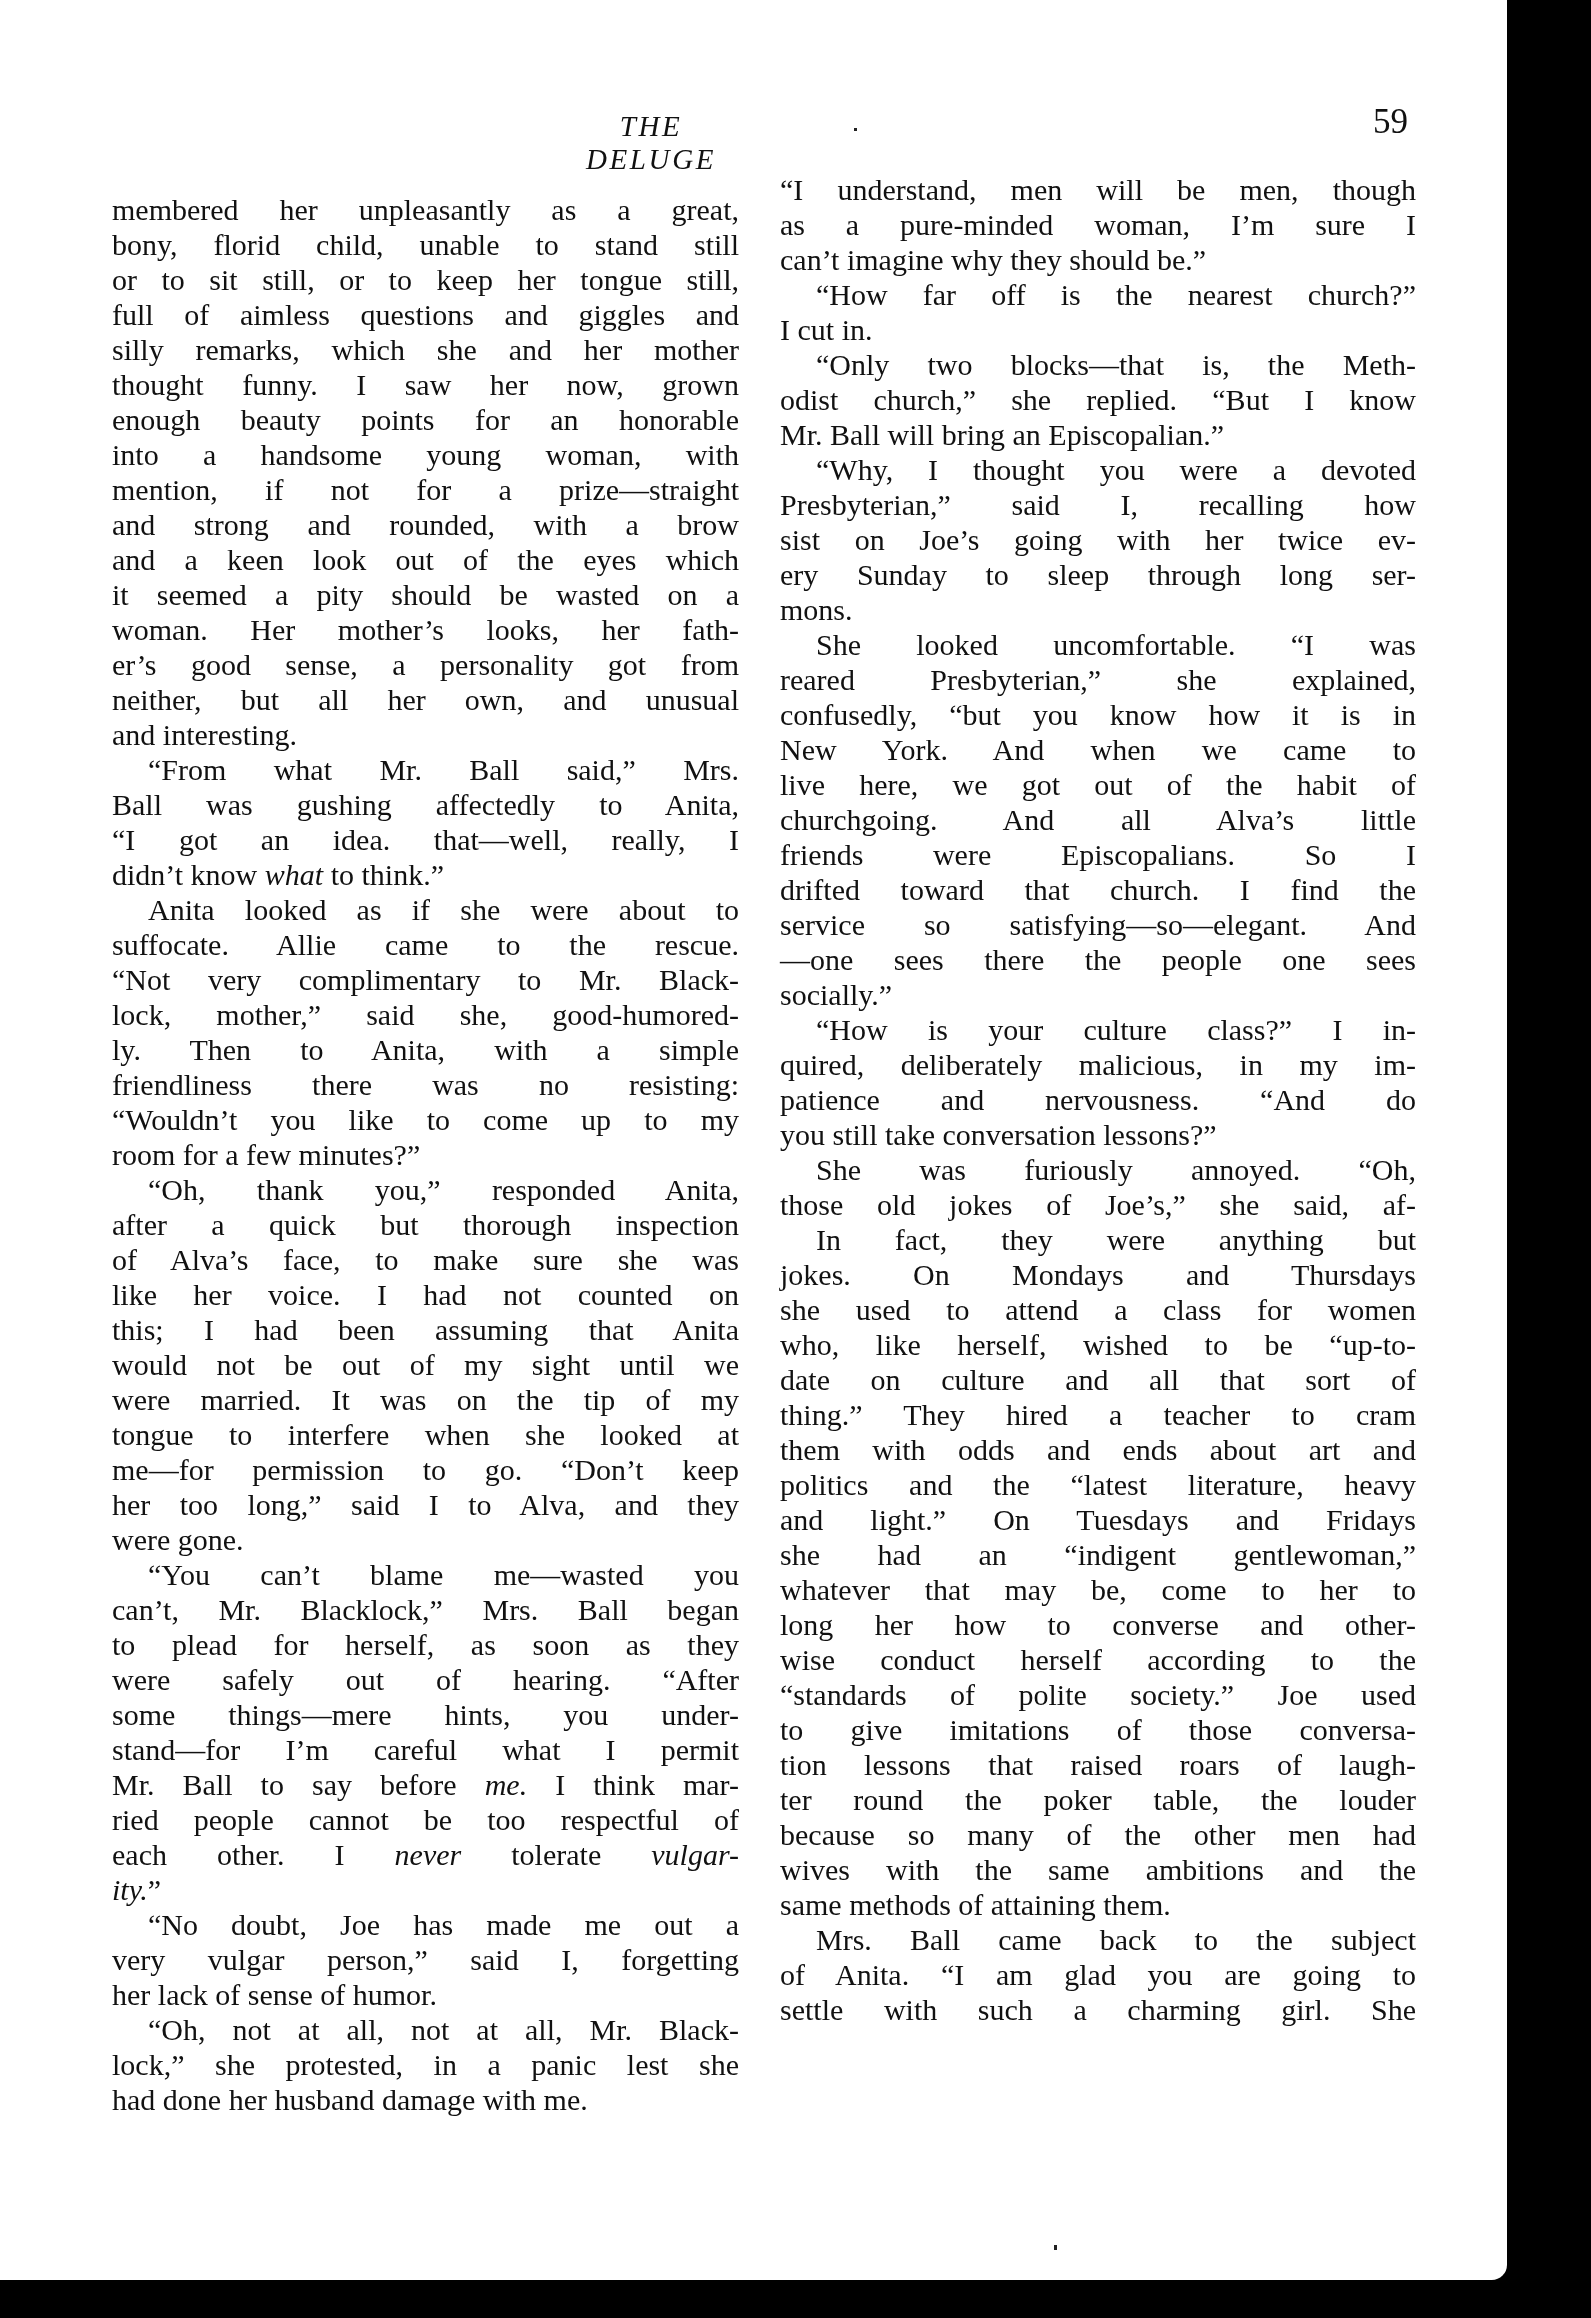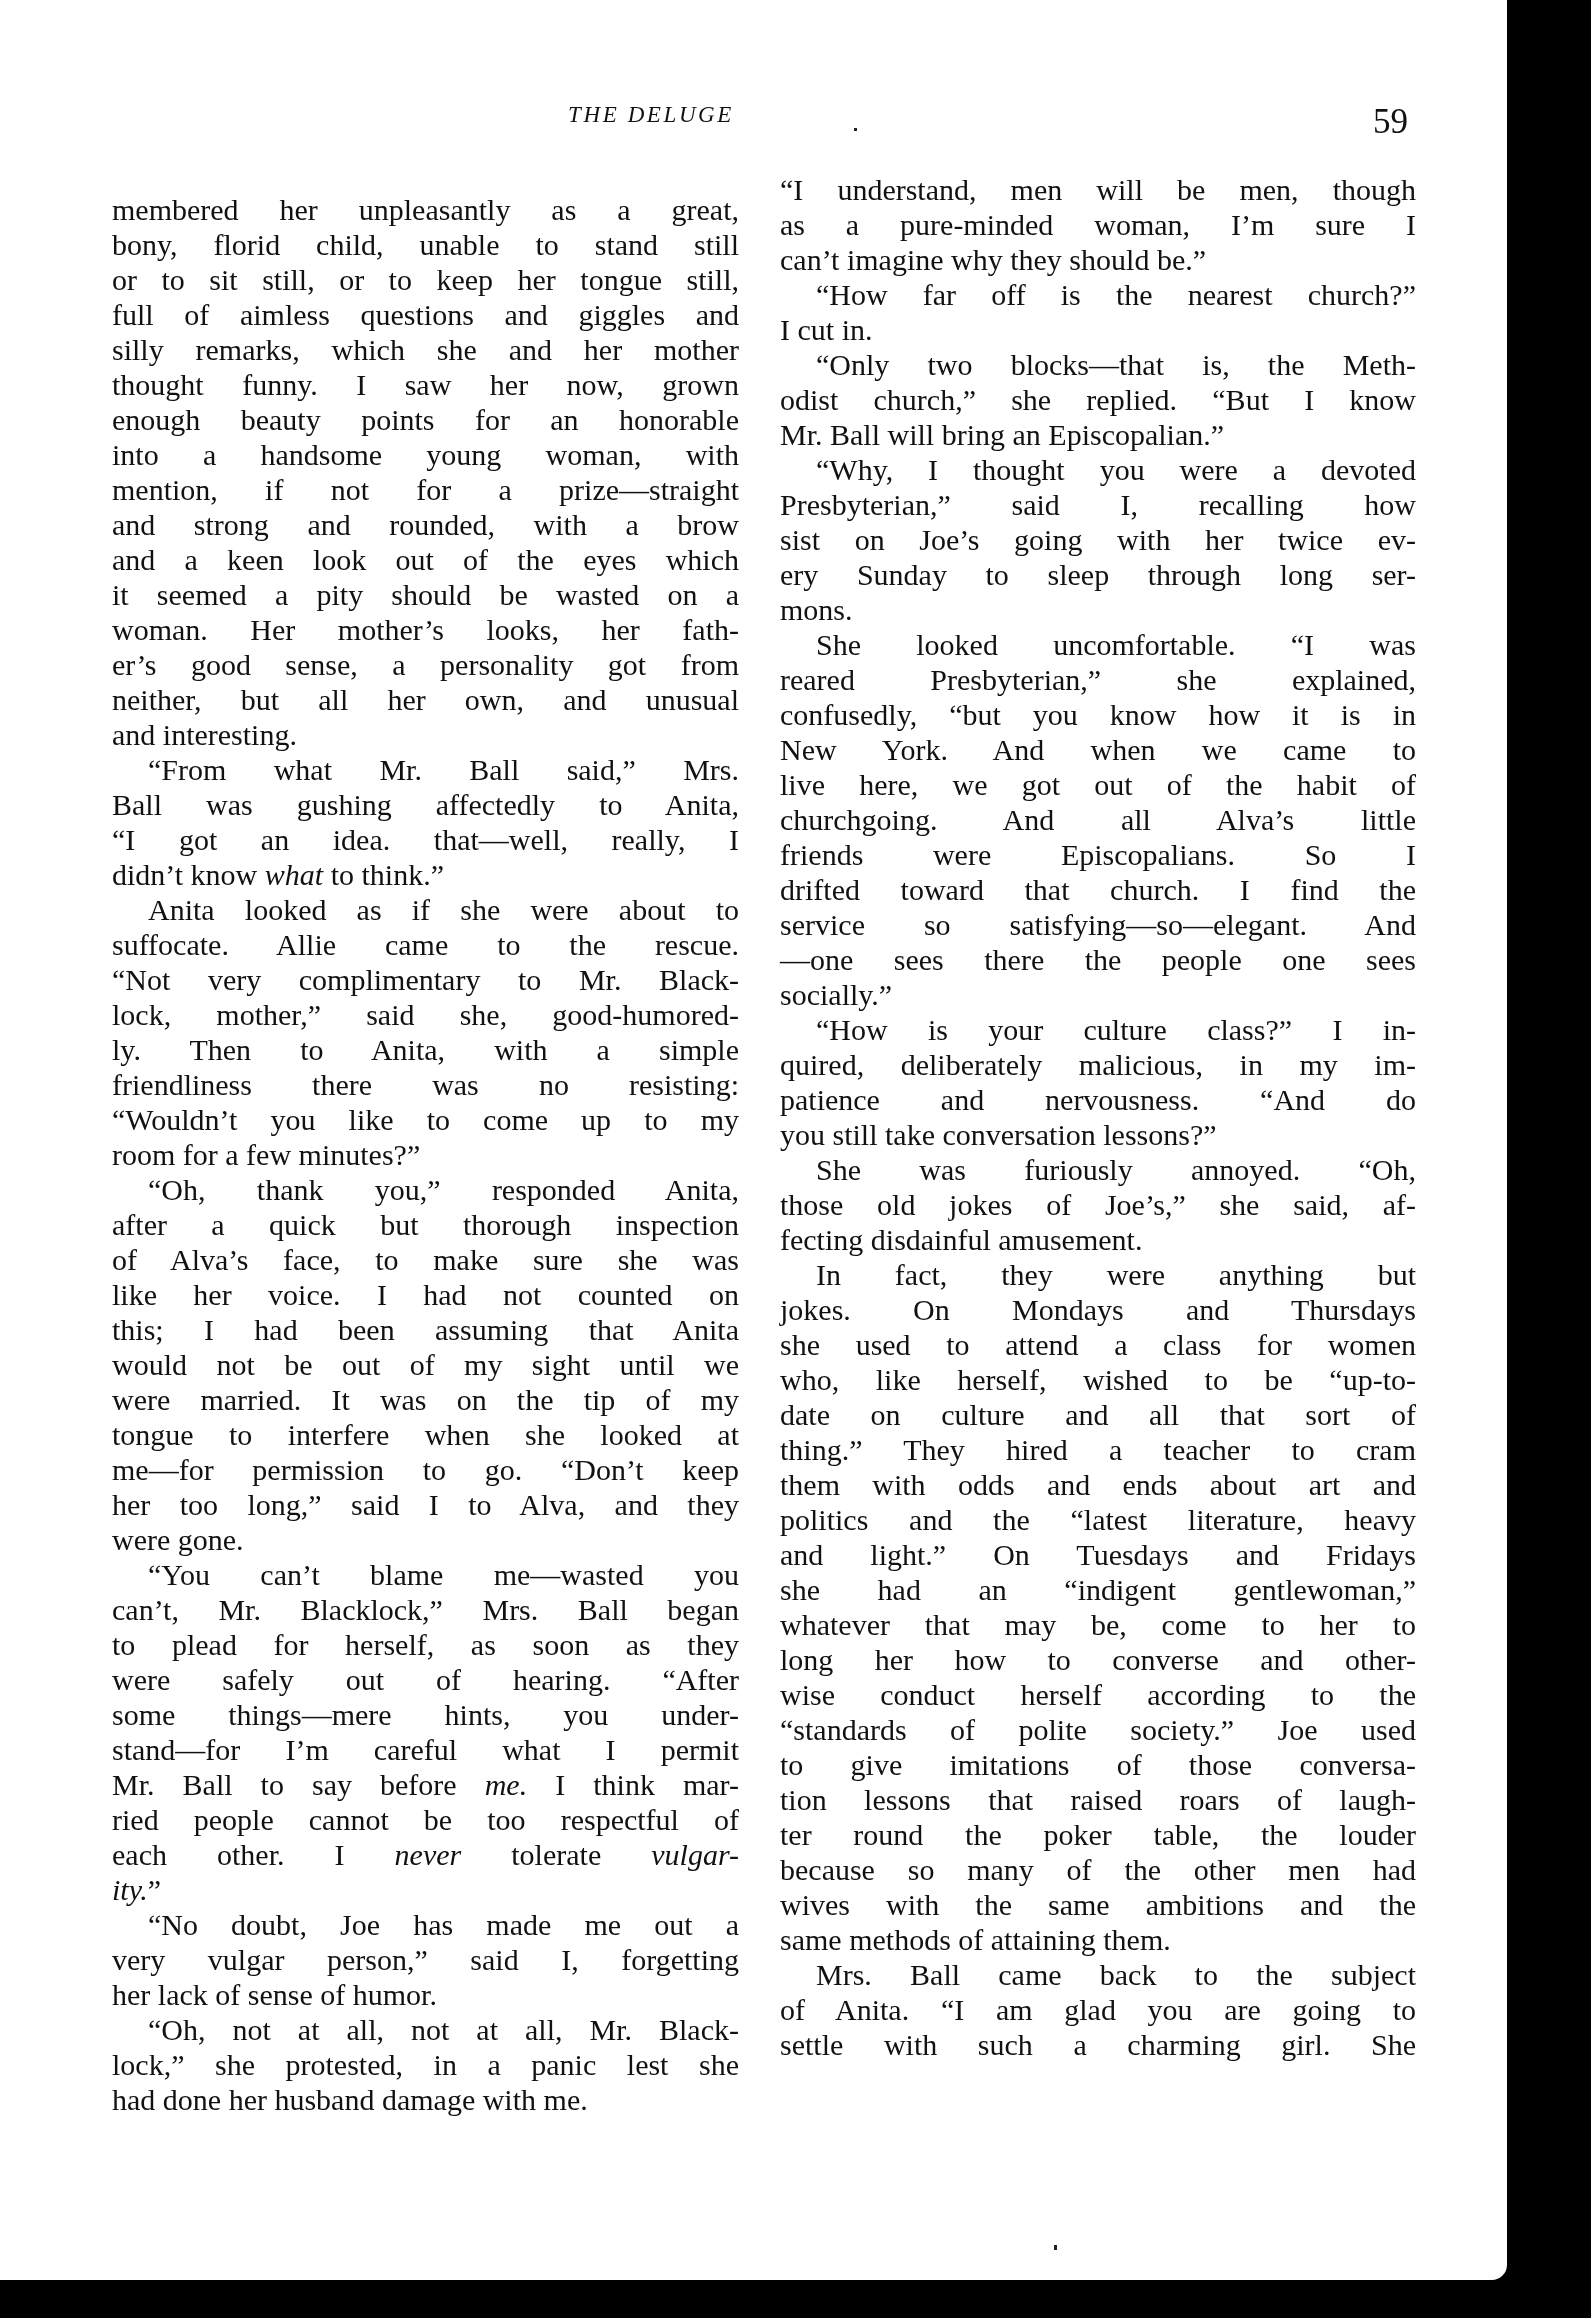--- a/index.html
+++ b/index.html
@@ -10,22 +10,22 @@
   .page {
     position: absolute; left: 0; top: 0;
     width: 1507px; height: 2280px; background: #fff;
     border-bottom-right-radius: 15.3px;
   }
   .running-head {
     position: absolute; left: 0; top: 102px; width: 1507px; height: 43px;
     font-family: "Liberation Serif", "DejaVu Serif", serif; color: #111;
   }
   .running-title {
-    position: absolute; left: 553px; width: 196px; top: 0;
-    text-align: center; font-style: italic; font-size: 23px; letter-spacing: 2.6px;
+    position: absolute; left: 553px; width: 196px; top: 8px;
+    text-align: center; font-style: italic; font-size: 29px; letter-spacing: 2.6px;
   }
   .folio {
     position: absolute; left: 1373px; top: 0; font-size: 35px;
   }
   .col {
     position: absolute; top: 172px;
     font-family: "Liberation Serif", "DejaVu Serif", serif;
     font-size: 30px; line-height: 35px; color: #111;
   }
   .col-left  { left: 112px; width: 627px; margin-top: 20px; }
@@ -129,21 +129,20 @@
       <span class="line"><span>drifted toward that church.  I find the</span></span>
       <span class="line"><span>service so satisfying—so—elegant. And</span></span>
       <span class="line"><span>—one sees there the people one sees</span></span>
       <span class="line last"><span>socially.”</span></span>
       <span class="line indent"><span>“How is your culture class?” I in-</span></span>
       <span class="line"><span>quired, deliberately malicious, in my im-</span></span>
       <span class="line"><span>patience and nervousness.  “And do</span></span>
       <span class="line last"><span>you still take conversation lessons?”</span></span>
       <span class="line indent"><span>She was furiously annoyed.  “Oh,</span></span>
       <span class="line"><span>those old jokes of Joe’s,” she said, af-</span></span>
-      <span class="line last"><span>fecting disdainful amusement.</span></span>
       <span class="line indent"><span>In fact, they were anything but</span></span>
       <span class="line"><span>jokes.  On Mondays and Thursdays</span></span>
       <span class="line"><span>she used to attend a class for women</span></span>
       <span class="line"><span>who, like herself, wished to be “up-to-</span></span>
       <span class="line"><span>date on culture and all that sort of</span></span>
       <span class="line"><span>thing.”  They hired a teacher to cram</span></span>
       <span class="line"><span>them with odds and ends about art and</span></span>
       <span class="line"><span>politics and the “latest literature, heavy</span></span>
       <span class="line"><span>and light.”  On Tuesdays and Fridays</span></span>
       <span class="line"><span>she had an “indigent gentlewoman,”</span></span>

